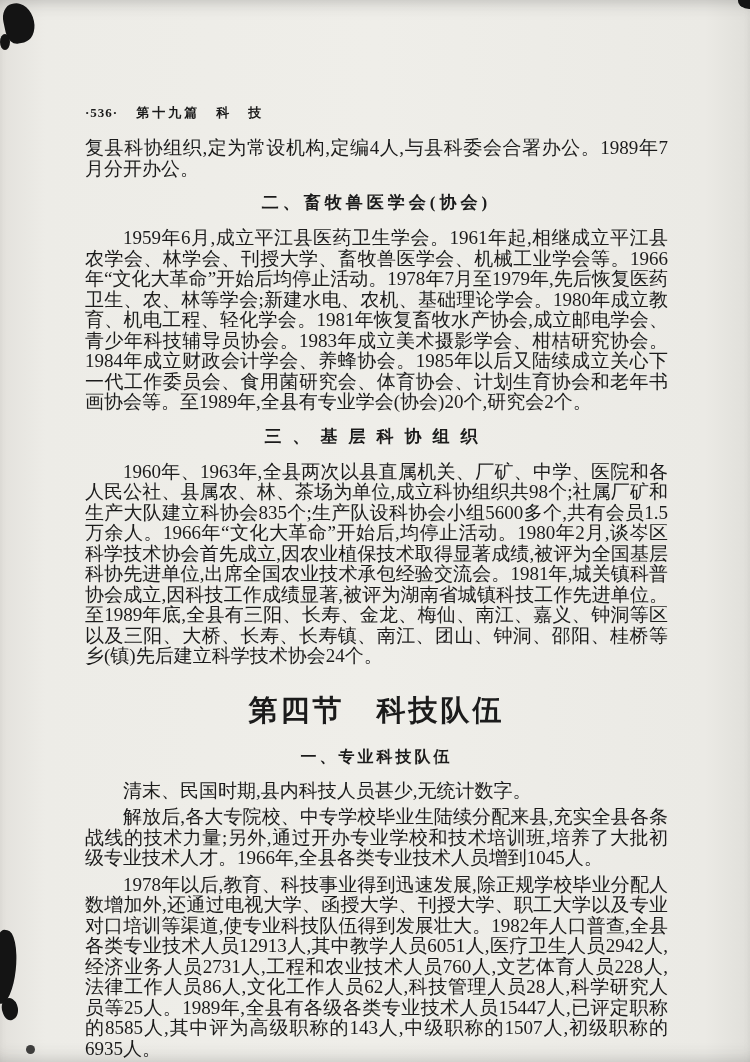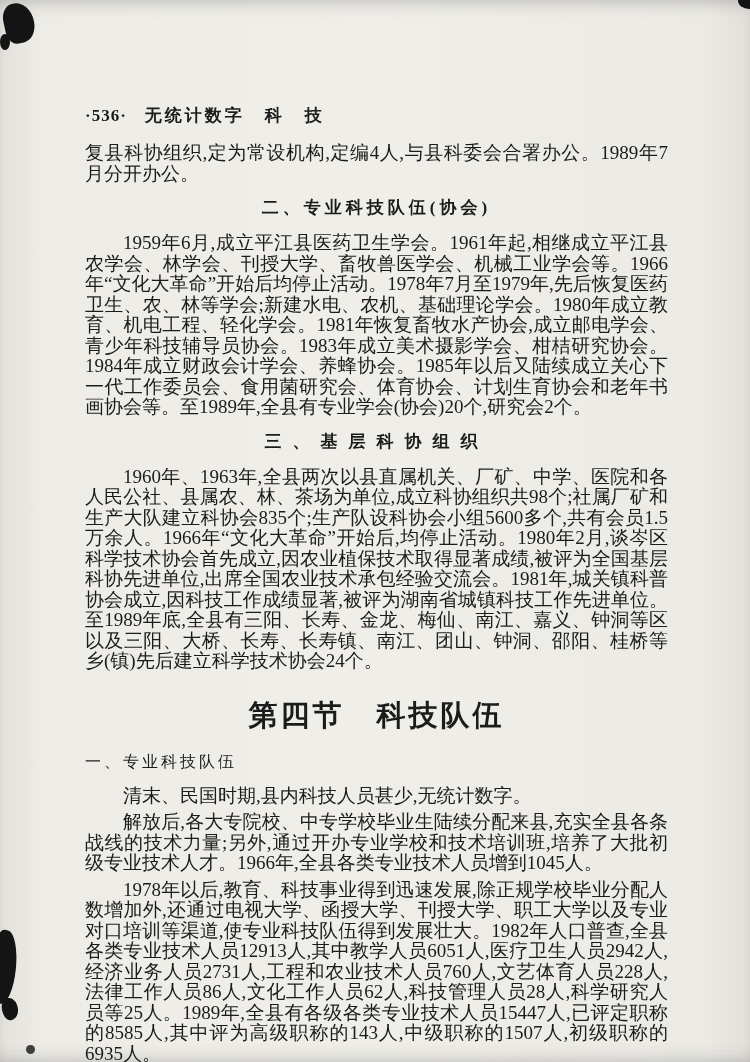--- a/index.html
+++ b/index.html
@@ -30,21 +30,21 @@
   .content {
     position: absolute;
     left: 85px;
     right: 82px;
     top: 104px;
   }
   .running-head {
     display: flex;
     align-items: baseline;
     gap: 18px;
-    font-size: 17px;
+    font-size: 13px;
     font-weight: bold;
     letter-spacing: 1px;
     margin-bottom: 16px;
   }
   .running-head .chap { letter-spacing: 3px; }
 
   p {
     margin: 0 0 6px 0;
     font-size: 19px;
     line-height: 20.5px;
@@ -64,21 +64,22 @@
 
   .section-heading {
     text-align: center;
     font-family: "DejaVu Sans", "Liberation Sans", sans-serif;
     font-weight: bold;
     font-size: 29px;
     letter-spacing: 3px;
     margin: 24px 0 16px 0;
   }
   .sub-heading {
-    font-weight: normal;
+    text-align: center;
+    font-weight: bold;
     font-size: 16px;
     letter-spacing: 3px;
     margin: 16px 0 13px 0;
   }
 </style>
 </head>
 <body>
 
 <div class="paper"></div>
 
@@ -86,26 +87,26 @@
 <div class="artifact a-topleft-2"></div>
 <div class="artifact a-topright"></div>
 <div class="artifact a-left-low-1"></div>
 <div class="artifact a-left-low-2"></div>
 <div class="artifact a-bottomleft"></div>
 
 <div class="content">
 
   <div class="running-head">
     <span class="pnum">·536·</span>
-    <span class="chap">无统计数字　科　技</span>
+    <span class="chap">第十九篇　科　技</span>
   </div>
 
   <p class="noindent">复县科协组织,定为常设机构,定编4人,与县科委会合署办公。1989年7月分开办公。</p>
 
-  <div class="h-center h2-societies">二、专业科技队伍(协会)</div>
+  <div class="h-center h2-societies">二、畜牧兽医学会(协会)</div>
 
   <p>1959年6月,成立平江县医药卫生学会。1961年起,相继成立平江县农学会、林学会、刊授大学、畜牧兽医学会、机械工业学会等。1966年“文化大革命”开始后均停止活动。1978年7月至1979年,先后恢复医药卫生、农、林等学会;新建水电、农机、基础理论学会。1980年成立教育、机电工程、轻化学会。1981年恢复畜牧水产协会,成立邮电学会、青少年科技辅导员协会。1983年成立美术摄影学会、柑桔研究协会。1984年成立财政会计学会、养蜂协会。1985年以后又陆续成立关心下一代工作委员会、食用菌研究会、体育协会、计划生育协会和老年书画协会等。至1989年,全县有专业学会(协会)20个,研究会2个。</p>
 
   <div class="h-center h3-grassroots">三、基层科协组织</div>
 
   <p>1960年、1963年,全县两次以县直属机关、厂矿、中学、医院和各人民公社、县属农、林、茶场为单位,成立科协组织共98个;社属厂矿和生产大队建立科协会835个;生产队设科协会小组5600多个,共有会员1.5万余人。1966年“文化大革命”开始后,均停止活动。1980年2月,谈岑区科学技术协会首先成立,因农业植保技术取得显著成绩,被评为全国基层科协先进单位,出席全国农业技术承包经验交流会。1981年,城关镇科普协会成立,因科技工作成绩显著,被评为湖南省城镇科技工作先进单位。至1989年底,全县有三阳、长寿、金龙、梅仙、南江、嘉义、钟洞等区以及三阳、大桥、长寿、长寿镇、南江、团山、钟洞、邵阳、桂桥等乡(镇)先后建立科学技术协会24个。</p>
 
   <div class="section-heading">第四节　科技队伍</div>
 
   <div class="sub-heading">一、专业科技队伍</div>

